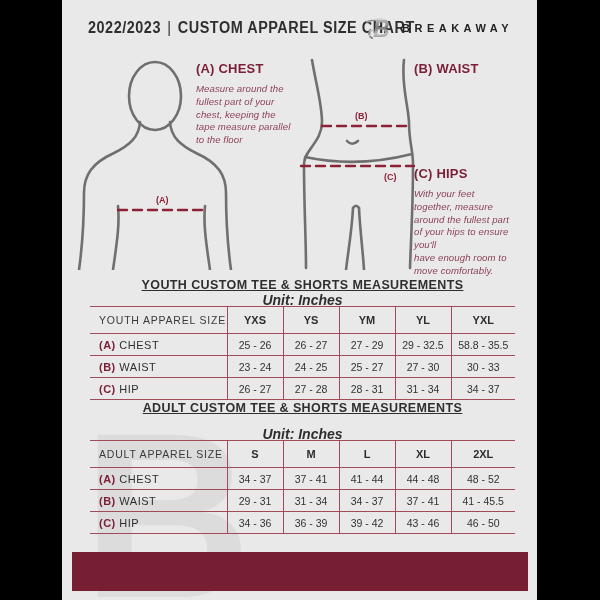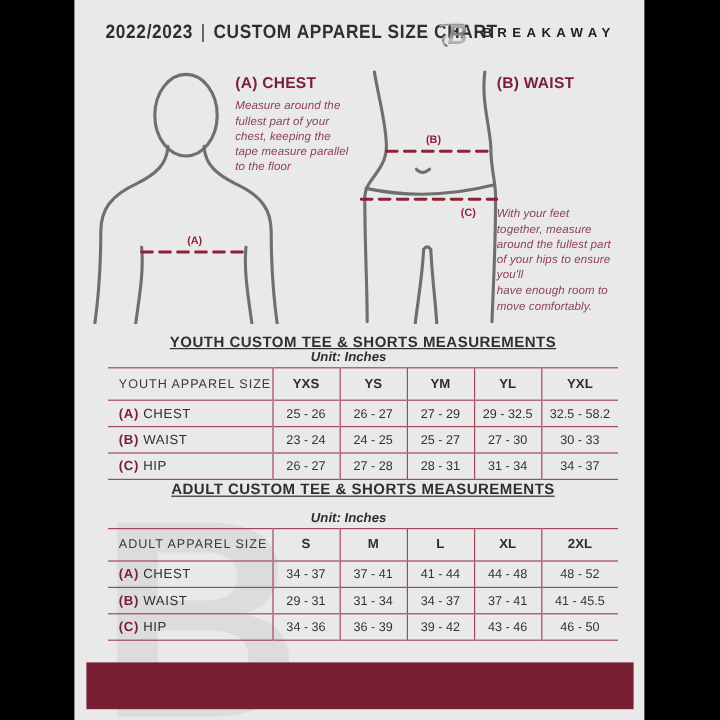--- a/index.html
+++ b/index.html
@@ -55,22 +55,22 @@
   }
   .i-a { left:134px; top:61px; width:112px; }
   .i-b { left:352px; top:61px; width:118px; }
   .i-c { left:352px; top:166px; width:120px; }
   
   .sec-title {
     position:absolute; left:28px; width:425px; text-align:center;
     font-size:12.5px; font-weight:bold; color:#2f2f2f; letter-spacing:0.4px;text-decoration:underline;
   }
   .unit {
-    position:absolute; left:16px; width:425px; text-align:center;
-    font-size:11px; font-style:italic; font-weight:600; color:#2e2e2e;
+    position:absolute; left:28px; width:425px; text-align:center;
+    font-size:14px; font-style:italic; font-weight:600; color:#2e2e2e;
   }
   .tbl-wrap { position:absolute; left:28px; width:425px; }
   #youth-title { top:278px; }  #youth-unit { top:292px; }  #youth-table { top:306px; }
   #adult-title { top:401px; }  #adult-unit { top:426px; }  #adult-table { top:440px; }
   table.mtable {
     border-collapse:collapse; width:425px; table-layout:fixed;
     border-top:1.4px solid #a04a5c;
   }
   .mtable tr { border-bottom:1.4px solid #a04a5c; }
   .mtable th, .mtable td { padding:0; background:transparent; }
@@ -142,20 +142,21 @@
     <div class="inst-t">Measure around the
 fullest part of your
 chest, keeping the
 tape measure parallel
 to the floor</div>
   </div>
   <div class="inst i-b layer">
     <div class="inst-h">(B) WAIST</div>
   </div>
   <div class="inst i-c layer">
+    <div class="inst-h">(C) HIPS</div>
     <div class="inst-t">With your feet
 together, measure
 around the fullest part
 of your hips to ensure
 you'll
 have enough room to
 move comfortably.</div>
   </div>
 
   <div id="youth-title" class="sec-title layer">YOUTH CUSTOM TEE &amp; SHORTS MEASUREMENTS</div>
@@ -178,21 +179,21 @@
         <th>YM</th>
         <th>YL</th>
         <th>YXL</th>
       </tr>
       <tr>
         <td class="lbl"><span class="pfx">(A)</span> <span>CHEST</span></td>
         <td>25 - 26</td>
         <td>26 - 27</td>
         <td>27 - 29</td>
         <td>29 - 32.5</td>
-        <td>32.5 - 58.2</td>
+        <td>58.8 - 35.5</td>
       </tr>
       <tr>
         <td class="lbl"><span class="pfx">(B)</span> <span>WAIST</span></td>
         <td>23 - 24</td>
         <td>24 - 25</td>
         <td>25 - 27</td>
         <td>27 - 30</td>
         <td>30 - 33</td>
       </tr>
       <tr>

